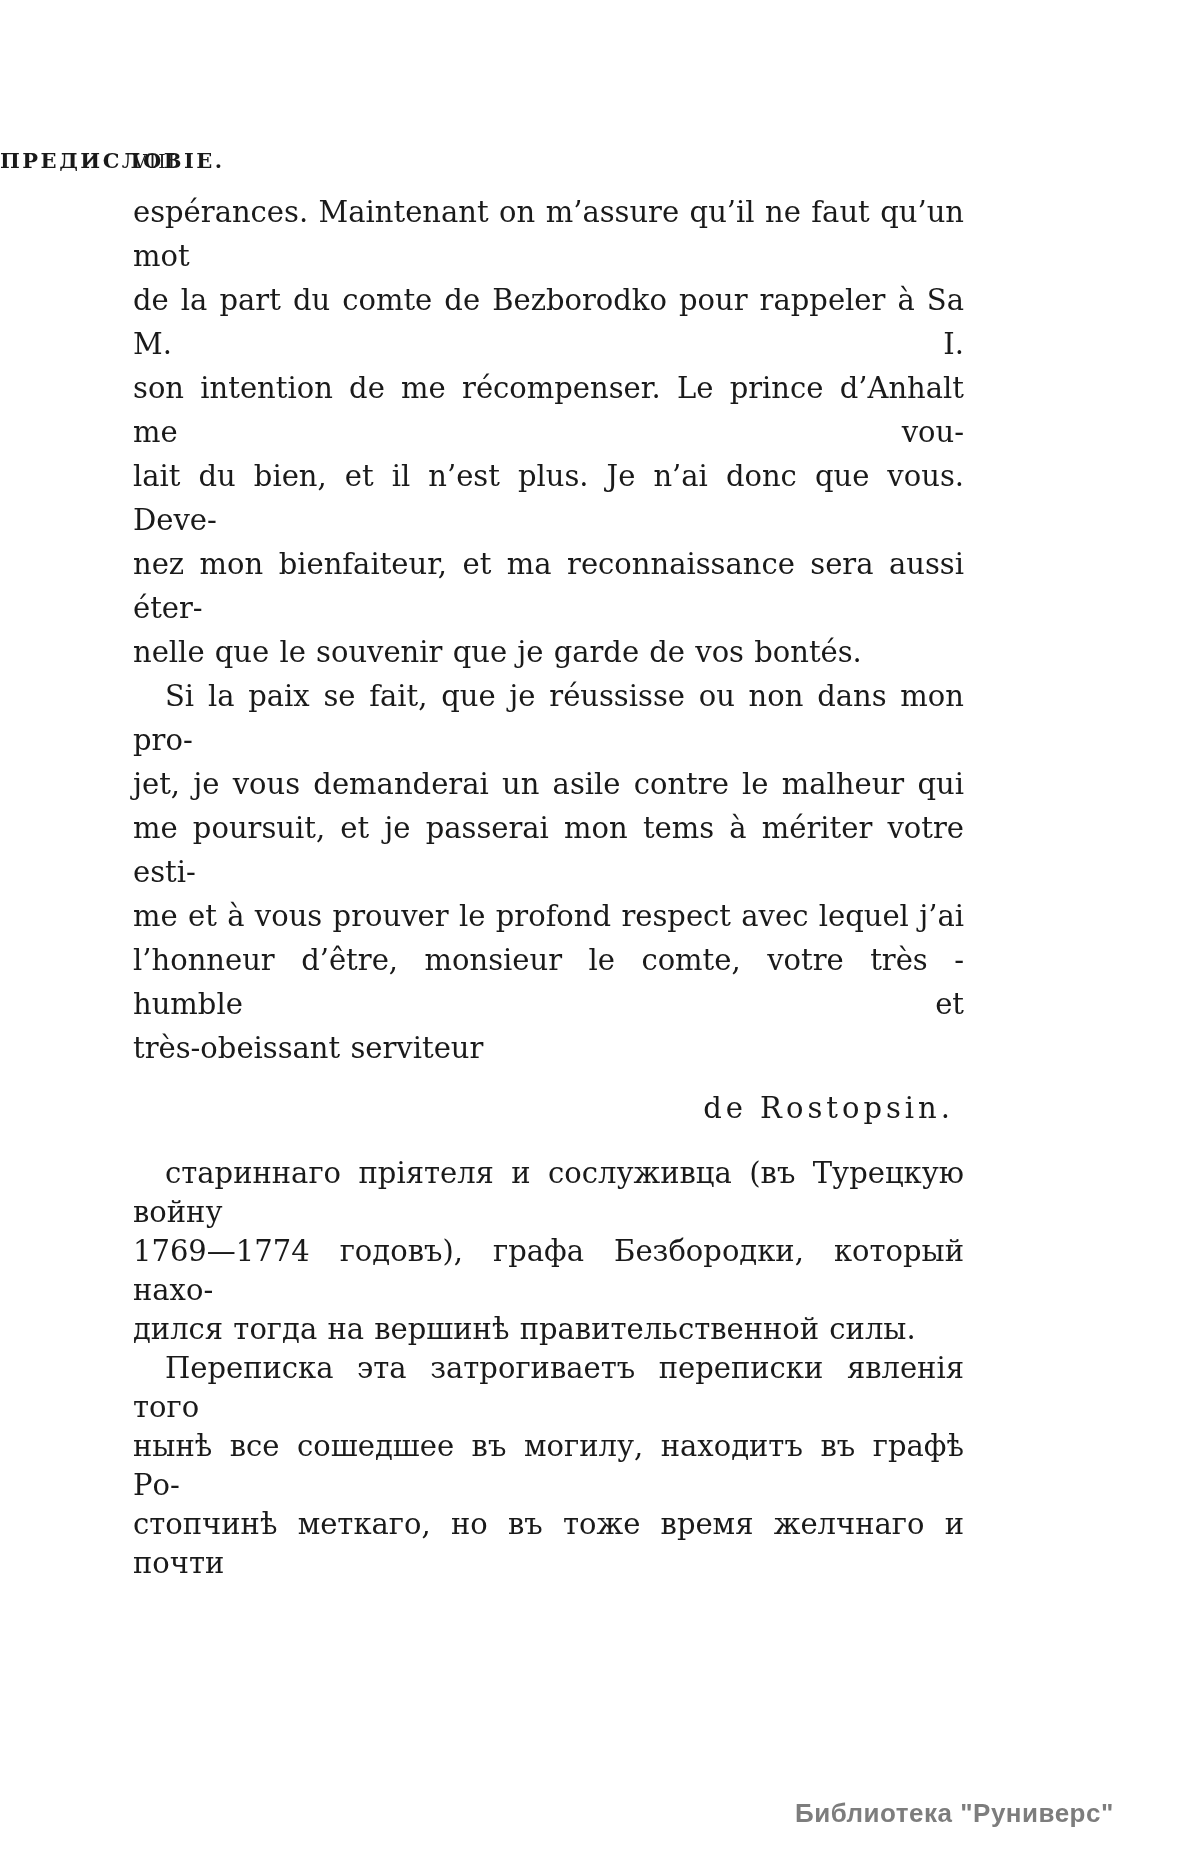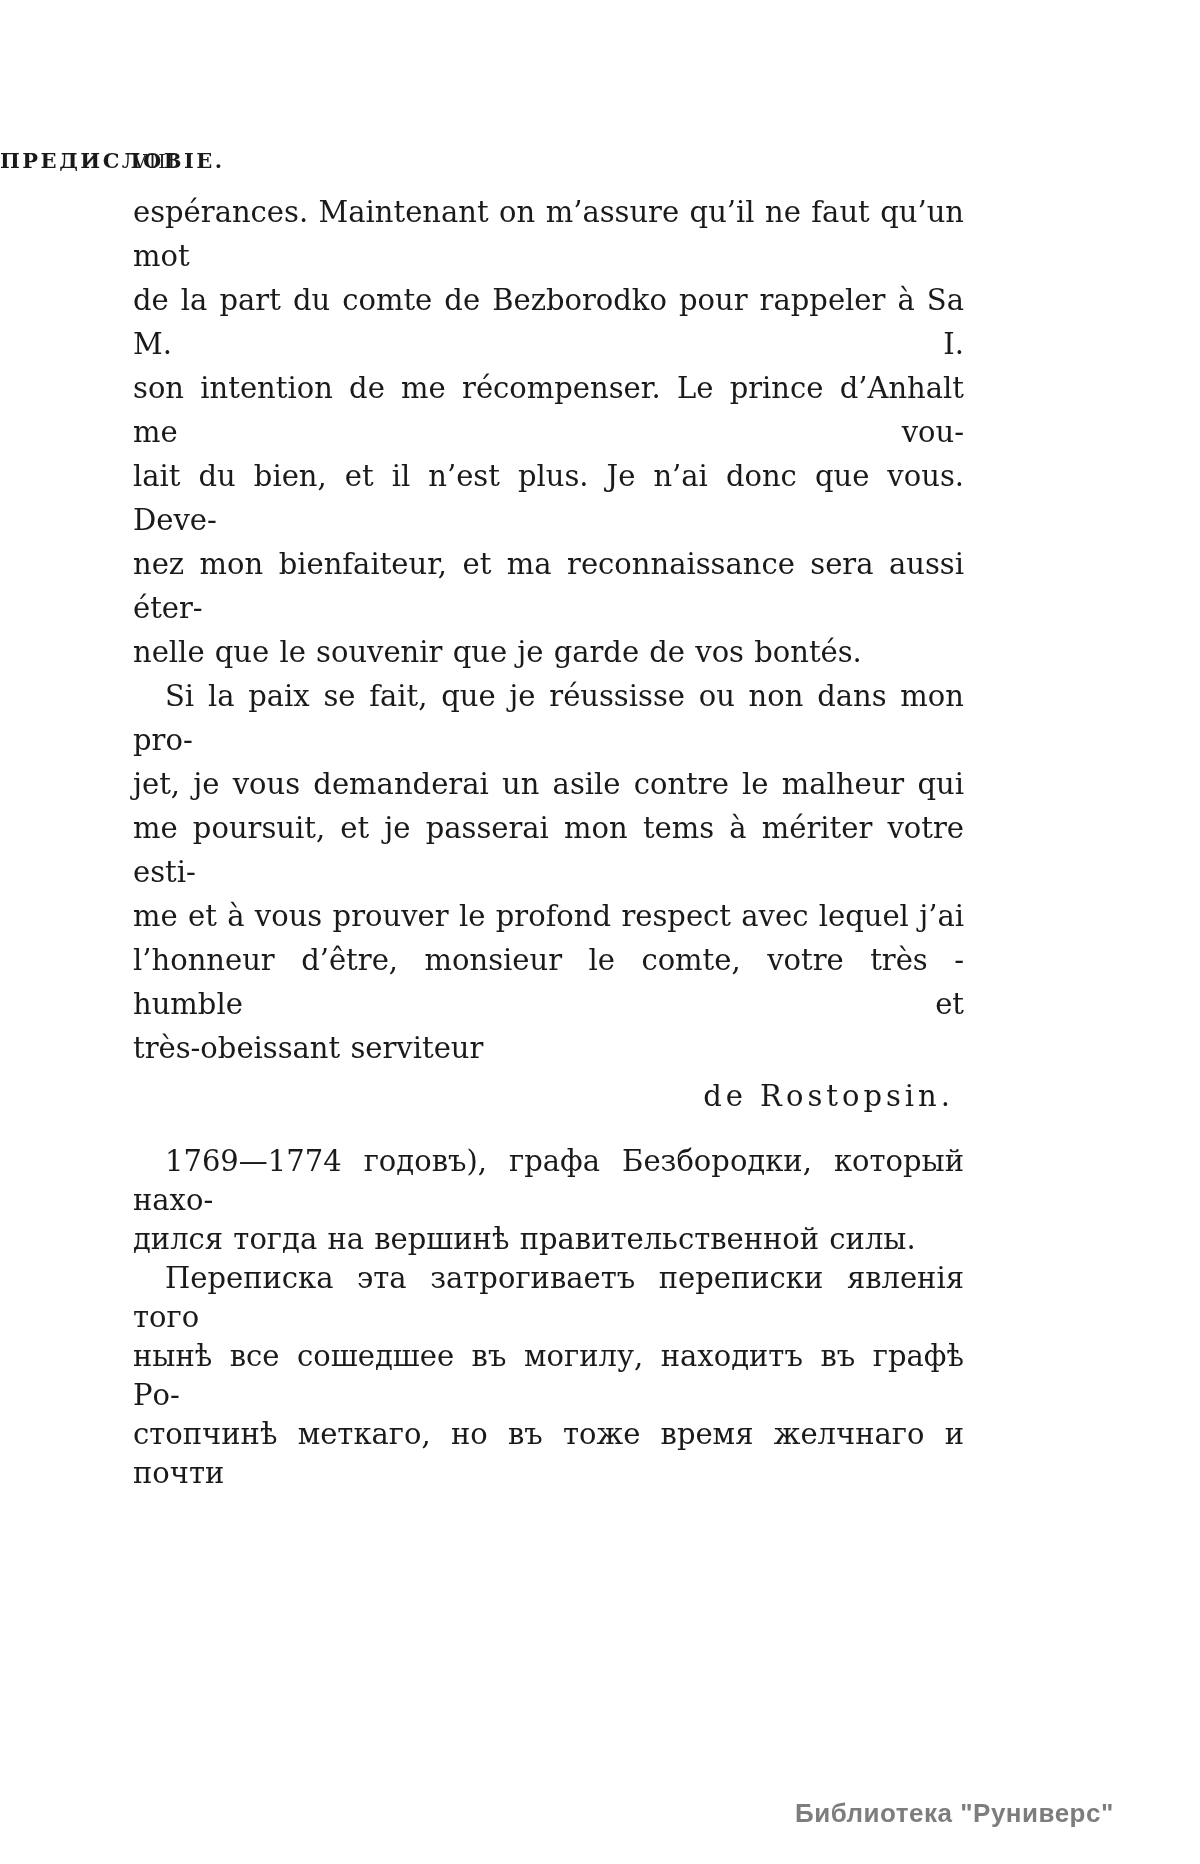--- a/index.html
+++ b/index.html
@@ -65,21 +65,21 @@
     text-align-last: justify;
     word-spacing: 1px;
   }
   .paragraph:not(.justify-last) .line:last-child {
     text-align-last: left;
   }
   .paragraph.indent .line:first-child {
     text-indent: 32px;
   }
   .signature {
-    margin-top: 6px;
+    margin-top: 18px;
     line-height: 40px;
     font-size: 29px;
     text-align: right;
     padding-right: 10px;
     letter-spacing: 4px;
   }
   .russian-body {
     margin-top: 26px;
   }
   
@@ -122,20 +122,21 @@
           <div class="line">me et à vous prouver le profond respect avec lequel j’ai</div>
           <div class="line">l’honneur d’être, monsieur le comte, votre très - humble et</div>
           <div class="line">très-obeissant serviteur</div>
         </div>
       </div>
 
     <div class="signature">de Rostopsin.</div>
 
     <div class="russian-body">
         <div class="paragraph indent">
+          <div class="line">стариннаго пріятеля и сослуживца (въ Турецкую войну</div>
           <div class="line">1769—1774 годовъ), графа Безбородки, который нахо-</div>
           <div class="line">дился тогда на вершинѣ правительственной силы.</div>
         </div>
         <div class="paragraph indent justify-last">
           <div class="line">Переписка эта затрогиваетъ переписки явленія того</div>
           <div class="line">нынѣ все сошедшее въ могилу, находитъ въ графѣ Ро-</div>
           <div class="line">стопчинѣ меткаго, но въ тоже время желчнаго и почти</div>
         </div>
       </div>
 

